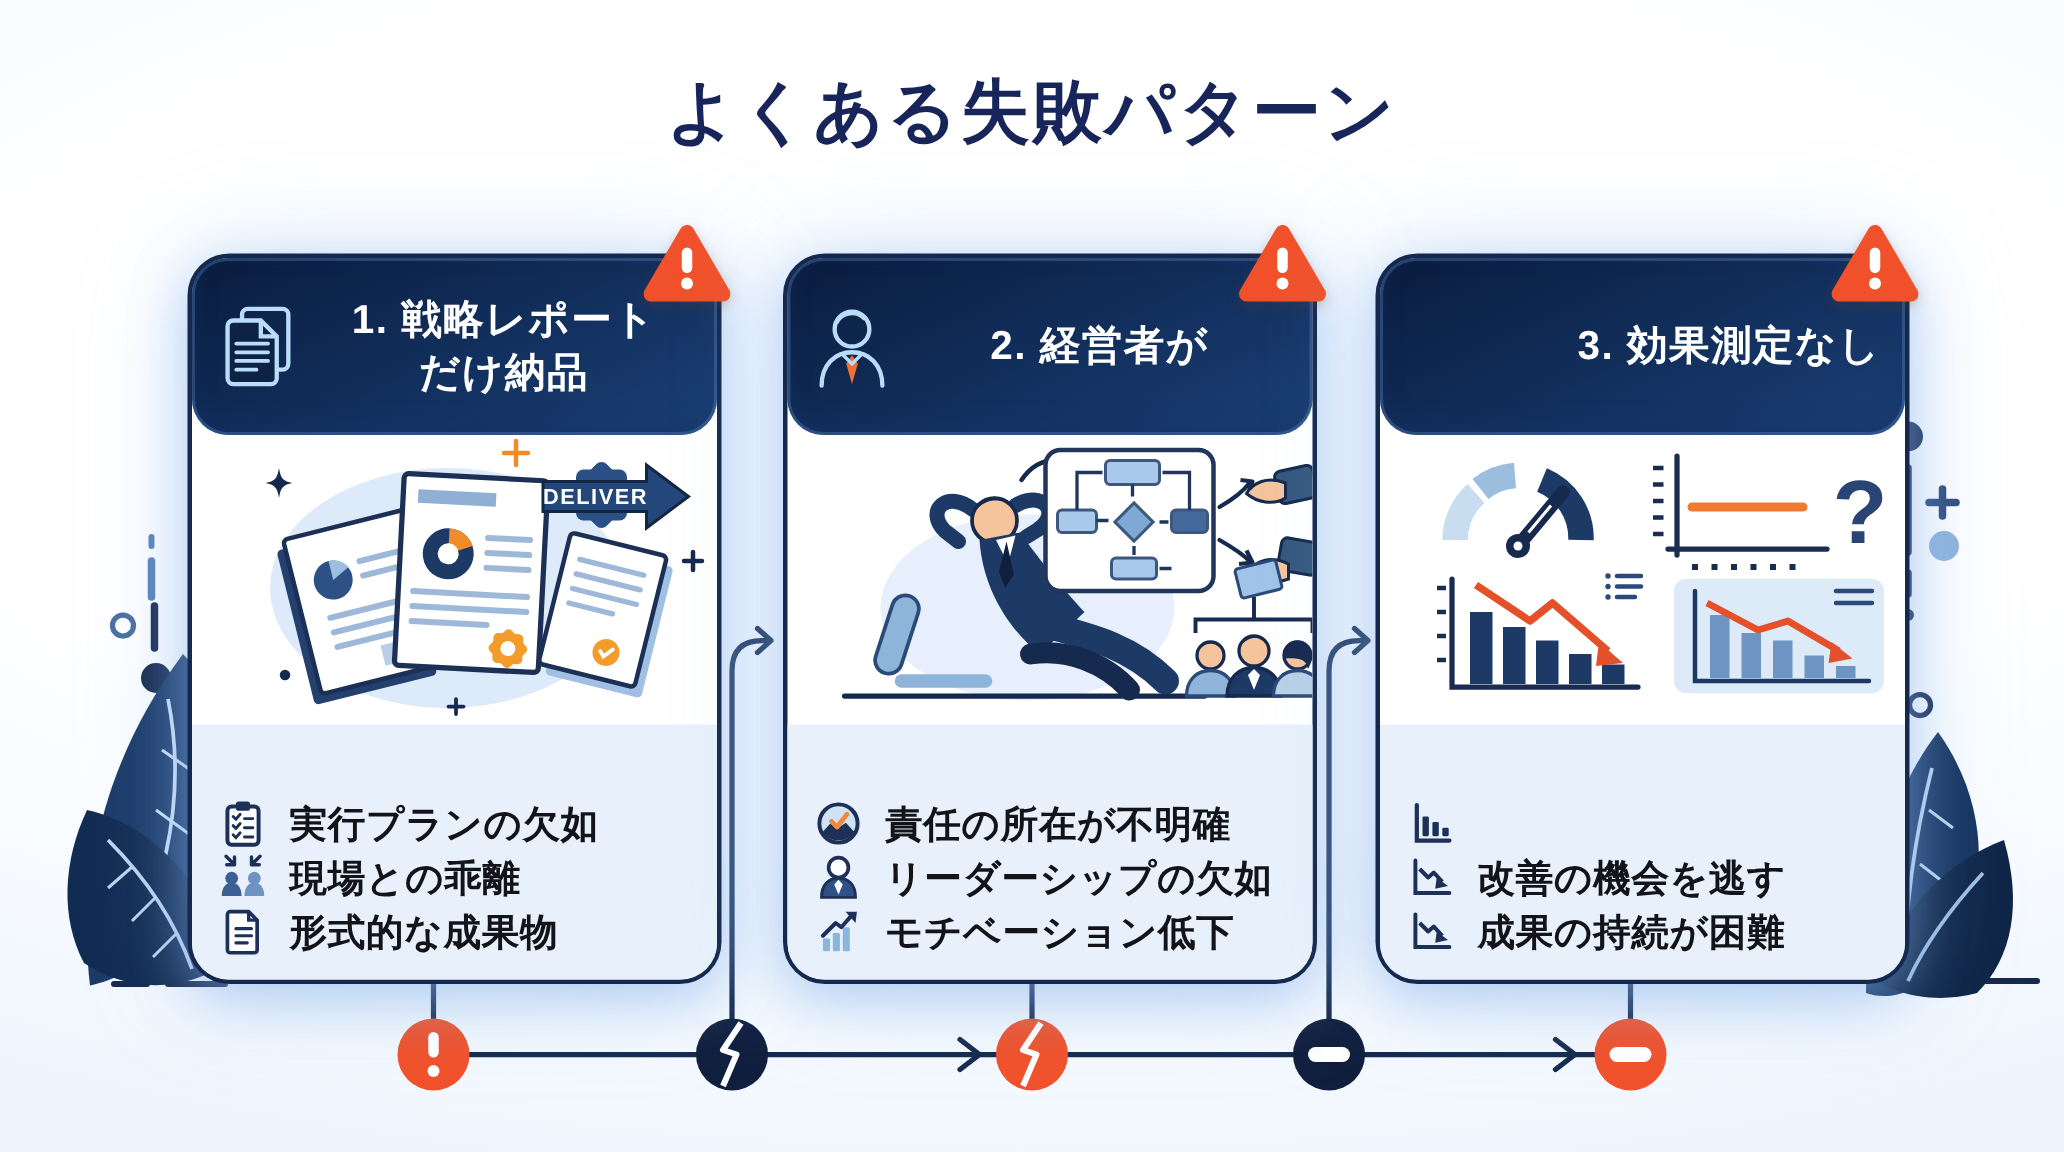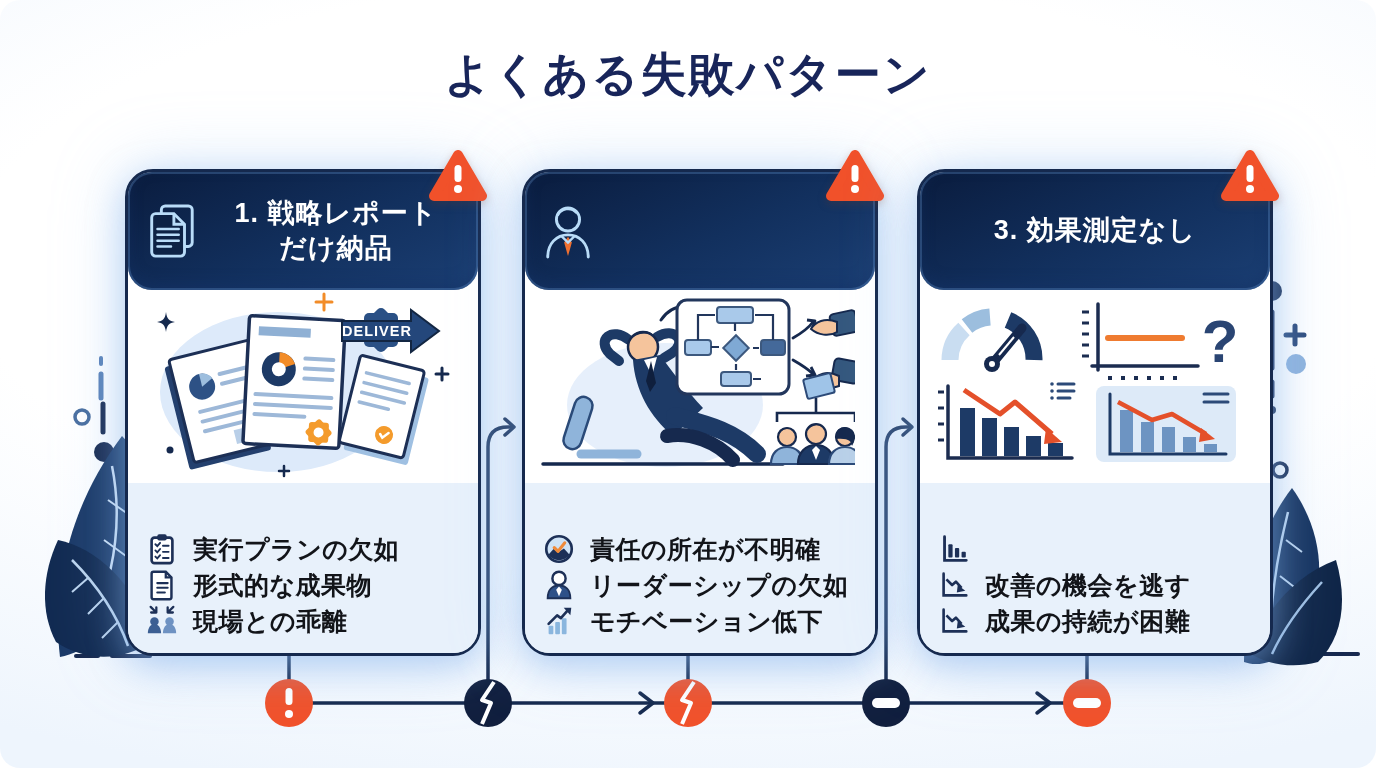--- a/index.html
+++ b/index.html
@@ -1,39 +1,39 @@
 <!DOCTYPE html>
 <html><head>
 <meta charset="utf-8">
 <style>
   html,body{margin:0;padding:0;width:1376px;height:768px;overflow:hidden;
     font-family:"Liberation Sans","DejaVu Sans",sans-serif;}
   .canvas{position:relative;width:1376px;height:768px;
-    background:radial-gradient(95% 70% at 50% 35%, #ffffff 55%, #eef5fd 100%);border-radius:20px;}
+    background:radial-gradient(95% 70% at 50% 35%, #ffffff 55%, #eef5fd 100%);}
   svg{display:block}
   .layer{position:absolute;left:0;top:0;width:1376px;height:768px;pointer-events:none;}
   .decor{z-index:0}
   .flow{z-index:1}
   .page-title{position:absolute;top:44px;left:0;width:1376px;margin:0;text-align:center;
     font-size:46px;font-weight:900;letter-spacing:2px;color:#18255a;z-index:2;}
   .card{position:absolute;top:169px;width:356px;height:487px;background:#ffffff;
     border:3px solid #15294e;border-radius:28px;box-sizing:border-box;z-index:2;
     box-shadow:0 10px 34px rgba(130,175,235,.5),0 0 70px rgba(150,195,245,.35);}
   .card1{left:125px}.card2{left:522px}.card3{left:917px}
   .chead{height:118px;border-radius:24px;display:flex;align-items:center;gap:12px;
     padding:0 16px;box-sizing:border-box;
     background:linear-gradient(155deg,#0a1c3e 0%,#12305e 55%,#1b3f74 100%);
     box-shadow:inset 0 0 0 2px rgba(110,160,220,.28), inset 0 -6px 14px rgba(20,50,100,.55);}
-  .chead.center{justify-content:center}
+  .chead.center{justify-content:flex-end}
   .htitle{flex:1;text-align:center;color:#fff;font-size:27px;font-weight:800;
     line-height:1.3;letter-spacing:1px;white-space:nowrap;}
   .chead.center .htitle{flex:none}
   .warn{position:absolute;top:-23px;right:-9px;width:58px;height:54px;z-index:3;
     filter:drop-shadow(0 3px 4px rgba(120,60,30,.25));}
-  .illo{height:190px;display:flex;align-items:center;justify-content:flex-start;overflow:hidden;}
+  .illo{height:190px;display:flex;align-items:center;justify-content:flex-end;overflow:hidden;}
   .bullets{position:absolute;left:0;right:0;bottom:0;top:311px;background:#e8f1fb;
     border-radius:0 0 24px 24px;padding:12px 16px 14px;box-sizing:border-box;
     display:flex;flex-direction:column;justify-content:flex-end;}
   .bullet{display:flex;align-items:center;gap:13px;}
   .bicon{width:36px;height:36px;flex:0 0 36px;display:flex;align-items:center;justify-content:center;}
   .bicon svg{width:34px;height:34px}
   .btext{font-size:25px;font-weight:800;color:#121419;letter-spacing:.5px;white-space:nowrap;}
 </style>
 </head>
 <body>
@@ -199,59 +199,59 @@
             <rect x="13" y="2.5" width="10" height="6.5" rx="2" fill="#1d3057"></rect>
             <path d="M11,13 l2,2 3,-3.5 M11,19.5 l2,2 3,-3.5 M11,26 l2,2 3,-3.5" stroke="#1d3057" stroke-width="2" fill="none" stroke-linecap="round"></path>
             <path d="M19,14.5 h6 M19,21 h6 M19,27.5 h6" stroke="#1d3057" stroke-width="2" stroke-linecap="round"></path>
           </svg>
         </span>
         <span class="btext">実行プランの欠如</span>
       </div>
       <div class="bullet">
         <span class="bicon">
           <svg viewBox="0 0 36 36">
-            <path d="M9,4 h13 l6,6 v21 a2,2 0 0 1 -2,2 h-17 a2,2 0 0 1 -2,-2 v-25 a2,2 0 0 1 2,-2 z" fill="#fff" stroke="#1d3057" stroke-width="2.6"></path>
-            <path d="M22,4 v6 h6" fill="none" stroke="#1d3057" stroke-width="2.4"></path>
-            <path d="M13,16 h11 M13,21 h11 M13,26 h8" stroke="#1d3057" stroke-width="2.2" stroke-linecap="round"></path>
-          </svg>
-        </span>
-        <span class="btext">形式的な成果物</span>
-      </div>
-      <div class="bullet">
-        <span class="bicon">
-          <svg viewBox="0 0 36 36">
             <path d="M6,3 L12,9 M12,9 h-5.5 M12,9 v-5.5" stroke="#1d3057" stroke-width="2.4" fill="none" stroke-linecap="round"></path>
             <path d="M30,3 L24,9 M24,9 h5.5 M24,9 v-5.5" stroke="#1d3057" stroke-width="2.4" fill="none" stroke-linecap="round"></path>
             <circle cx="10" cy="18.5" r="4.5" fill="#3c5f93"></circle>
             <path d="M3,31 c0,-6 3,-9.5 7,-9.5 s7,3.5 7,9.5 z" fill="#3c5f93"></path>
             <circle cx="26" cy="18.5" r="4.5" fill="#6e92c2"></circle>
             <path d="M19,31 c0,-6 3,-9.5 7,-9.5 s7,3.5 7,9.5 z" fill="#6e92c2"></path>
           </svg>
         </span>
         <span class="btext">現場との乖離</span>
+      </div>
+      <div class="bullet">
+        <span class="bicon">
+          <svg viewBox="0 0 36 36">
+            <path d="M9,4 h13 l6,6 v21 a2,2 0 0 1 -2,2 h-17 a2,2 0 0 1 -2,-2 v-25 a2,2 0 0 1 2,-2 z" fill="#fff" stroke="#1d3057" stroke-width="2.6"></path>
+            <path d="M22,4 v6 h6" fill="none" stroke="#1d3057" stroke-width="2.4"></path>
+            <path d="M13,16 h11 M13,21 h11 M13,26 h8" stroke="#1d3057" stroke-width="2.2" stroke-linecap="round"></path>
+          </svg>
+        </span>
+        <span class="btext">形式的な成果物</span>
       </div>
     </div>
   </section>
 
   <section class="card card2">
     <svg class="warn" viewBox="0 0 58 54">
       <polygon points="29,6 53,47 5,47" fill="#f1512a" stroke="#f1512a" stroke-width="10" stroke-linejoin="round"></polygon>
       <rect x="25.5" y="16" width="7" height="17" rx="3.5" fill="#fff"></rect>
       <circle cx="29" cy="40" r="4" fill="#fff"></circle>
     </svg>
     <header class="chead">
       <svg width="54" height="60" viewBox="0 0 56 60">
         <circle cx="28" cy="18" r="12" fill="none" stroke="#b9dcf8" stroke-width="3"></circle>
         <path d="M17,14 a12,12 0 0 1 20,-3" fill="none" stroke="#b9dcf8" stroke-width="3"></path>
         <path d="M7,57 c0,-14 9,-23 21,-23 c12,0 21,9 21,23" fill="none" stroke="#b9dcf8" stroke-width="3" stroke-linecap="round"></path>
         <polygon points="28,36 32,42 28,56 24,42" fill="#f07030"></polygon>
         <path d="M21,35 l7,7 7,-7" fill="none" stroke="#b9dcf8" stroke-width="2.4"></path>
       </svg>
       <div class="htitle">
-        <br>
+        <span>2. 経営者が</span><br>
       </div>
     </header>
     <div class="illo">
       <svg width="330" height="190" viewBox="0 0 330 190">
         <ellipse cx="140" cy="115" rx="98" ry="62" fill="#ddeafa" opacity="0.75"></ellipse>
         <line x1="18" y1="174" x2="258" y2="174" stroke="#15294e" stroke-width="3.5" stroke-linecap="round"></line>
 
         <rect x="44" y="106" width="18" height="54" rx="9" transform="rotate(18 53 133)" fill="#8fb4da" stroke="#2a4a78" stroke-width="2.5"></rect>
         <path d="M56,164 h56" stroke="#8fb4da" stroke-width="9" stroke-linecap="round"></path>
 

